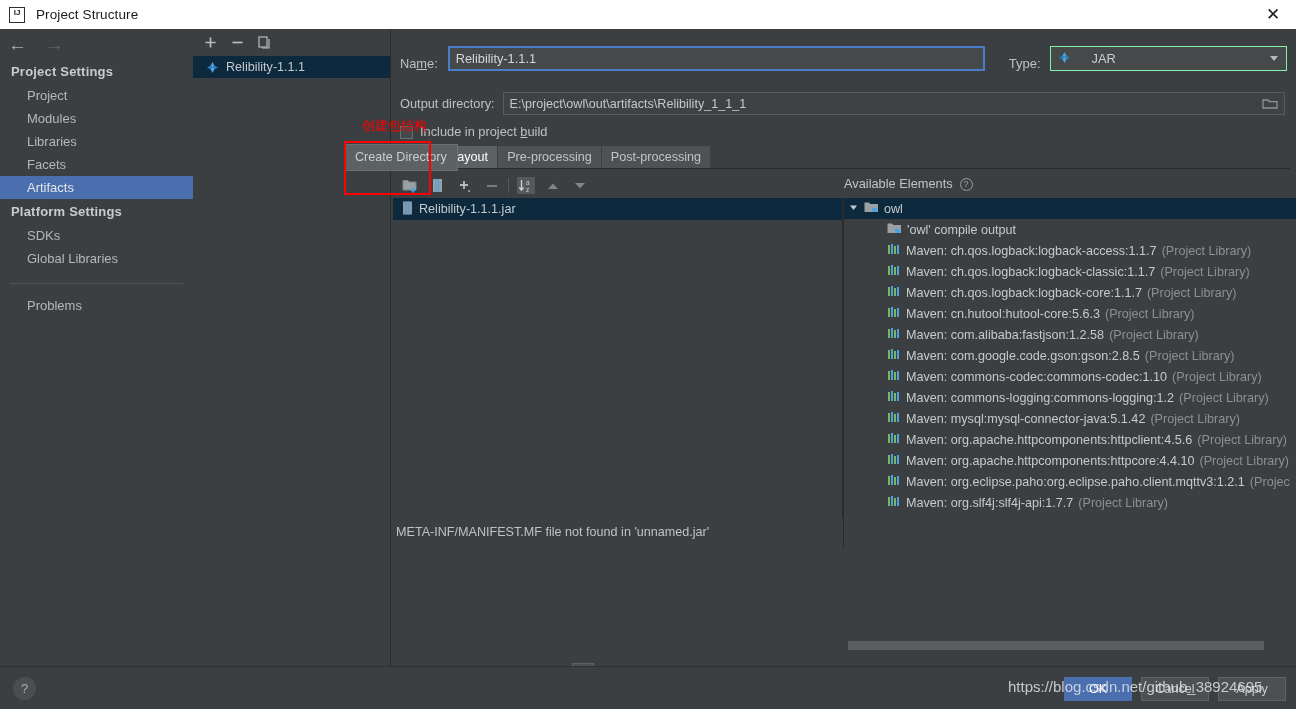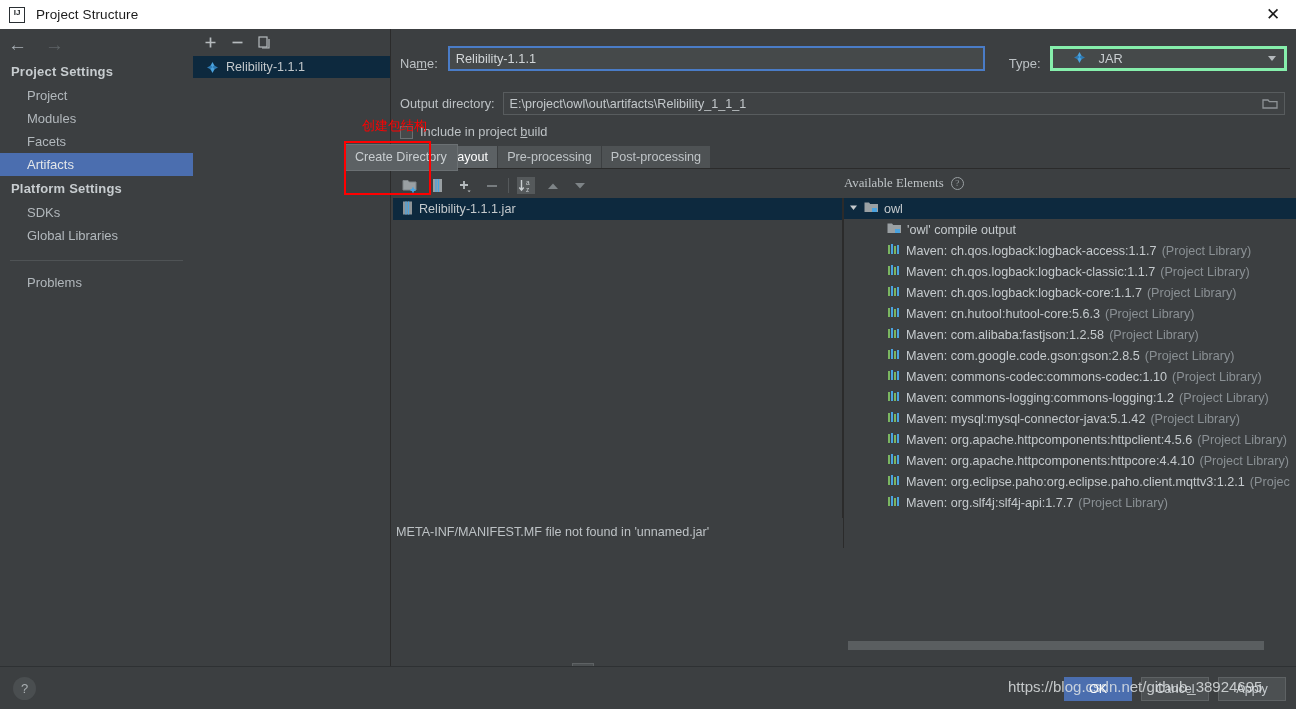--- a/index.html
+++ b/index.html
@@ -91,22 +91,22 @@
   .lbl { font-size: 12.8px; color: #bcc1c4; }
   .u { text-decoration: underline; }
   .name-input {
     margin-left: 10px; width: 537px; height: 25px; background: #45494a;
     border: 2px solid #4a7cc7; color: #d2d6d8; font-size: 12.8px;
     padding: 0 6px; outline: none; font-family: "Liberation Sans", sans-serif;
   }
   .type-label { margin-left: 24px; font-size: 13px; color: #bcc1c4; }
   .type-combo {
     margin-left: 9px; width: 237px; height: 25px; background: #45494a;
-    border: 3px solid #86efac; display: flex; align-items: center;
-    padding: 0 20px; gap: 13px; cursor: pointer; position: relative;
+    border: 1px solid #86efac; display: flex; align-items: center;
+    padding: 0 7px; gap: 21px; cursor: pointer; position: relative;
   }
   .type-combo .val { font-size: 12.8px; color: #c8cdd0; }
   .caret-dn {
     position: absolute; right: 8px; width: 0; height: 0;
     border-left: 4.5px solid transparent; border-right: 4.5px solid transparent;
     border-top: 5px solid #b4b9bc;
   }
 
   .row-out {
     position: absolute; left: 9px; top: 63px; display: flex; align-items: center;
@@ -174,21 +174,21 @@
   .showcontent {
     position: absolute; left: 5px; top: 634px; display: flex; align-items: center; gap: 8px;
   }
   .dots-btn {
     width: 22px; height: 21px; background: #4c5052; border: 1px solid #5e6264;
     color: #c6cbce; font-size: 12px; line-height: 19px; text-align: center; cursor: pointer;
   }
 
   
   .avail-header {
-    position: absolute; left: 453px; top: 147px; display: flex; align-items: center; gap: 7px; font-family: Liberation Serif, serif;
+    position: absolute; left: 453px; top: 147px; display: flex; align-items: flex-end; gap: 7px;
   }
   .avail-title { font-size: 12.8px; color: #bfc4c7; }
   .qmark {
     width: 13px; height: 13px; border: 1px solid #9aa0a3; border-radius: 50%;
     font-size: 9px; color: #9aa0a3; text-align: center; line-height: 11px;
   }
   .tree-right {
     position: absolute; left: 453px; top: 169px; width: 452px; height: 436px;
     overflow: hidden; background: #3c3f41;
   }
@@ -262,20 +262,21 @@
 
   <div class="sidebar">
     <div class="nav-arrows">
       <span class="nav-arrow">←</span>
       <span class="nav-arrow disabled">→</span>
     </div>
 
     <div class="grp-title">Project Settings</div>
     <div class="nav-item">Project</div>
     <div class="nav-item">Modules</div>
+    <div class="nav-item">Libraries</div>
     <div class="nav-item">Facets</div>
     <div class="nav-item selected">Artifacts</div>
 
     <div class="grp-title">Platform Settings</div>
     <div class="nav-item">SDKs</div>
     <div class="nav-item">Global Libraries</div>
 
     <div class="sidebar-sep"></div>
     <div class="nav-item">Problems</div>
   </div>

